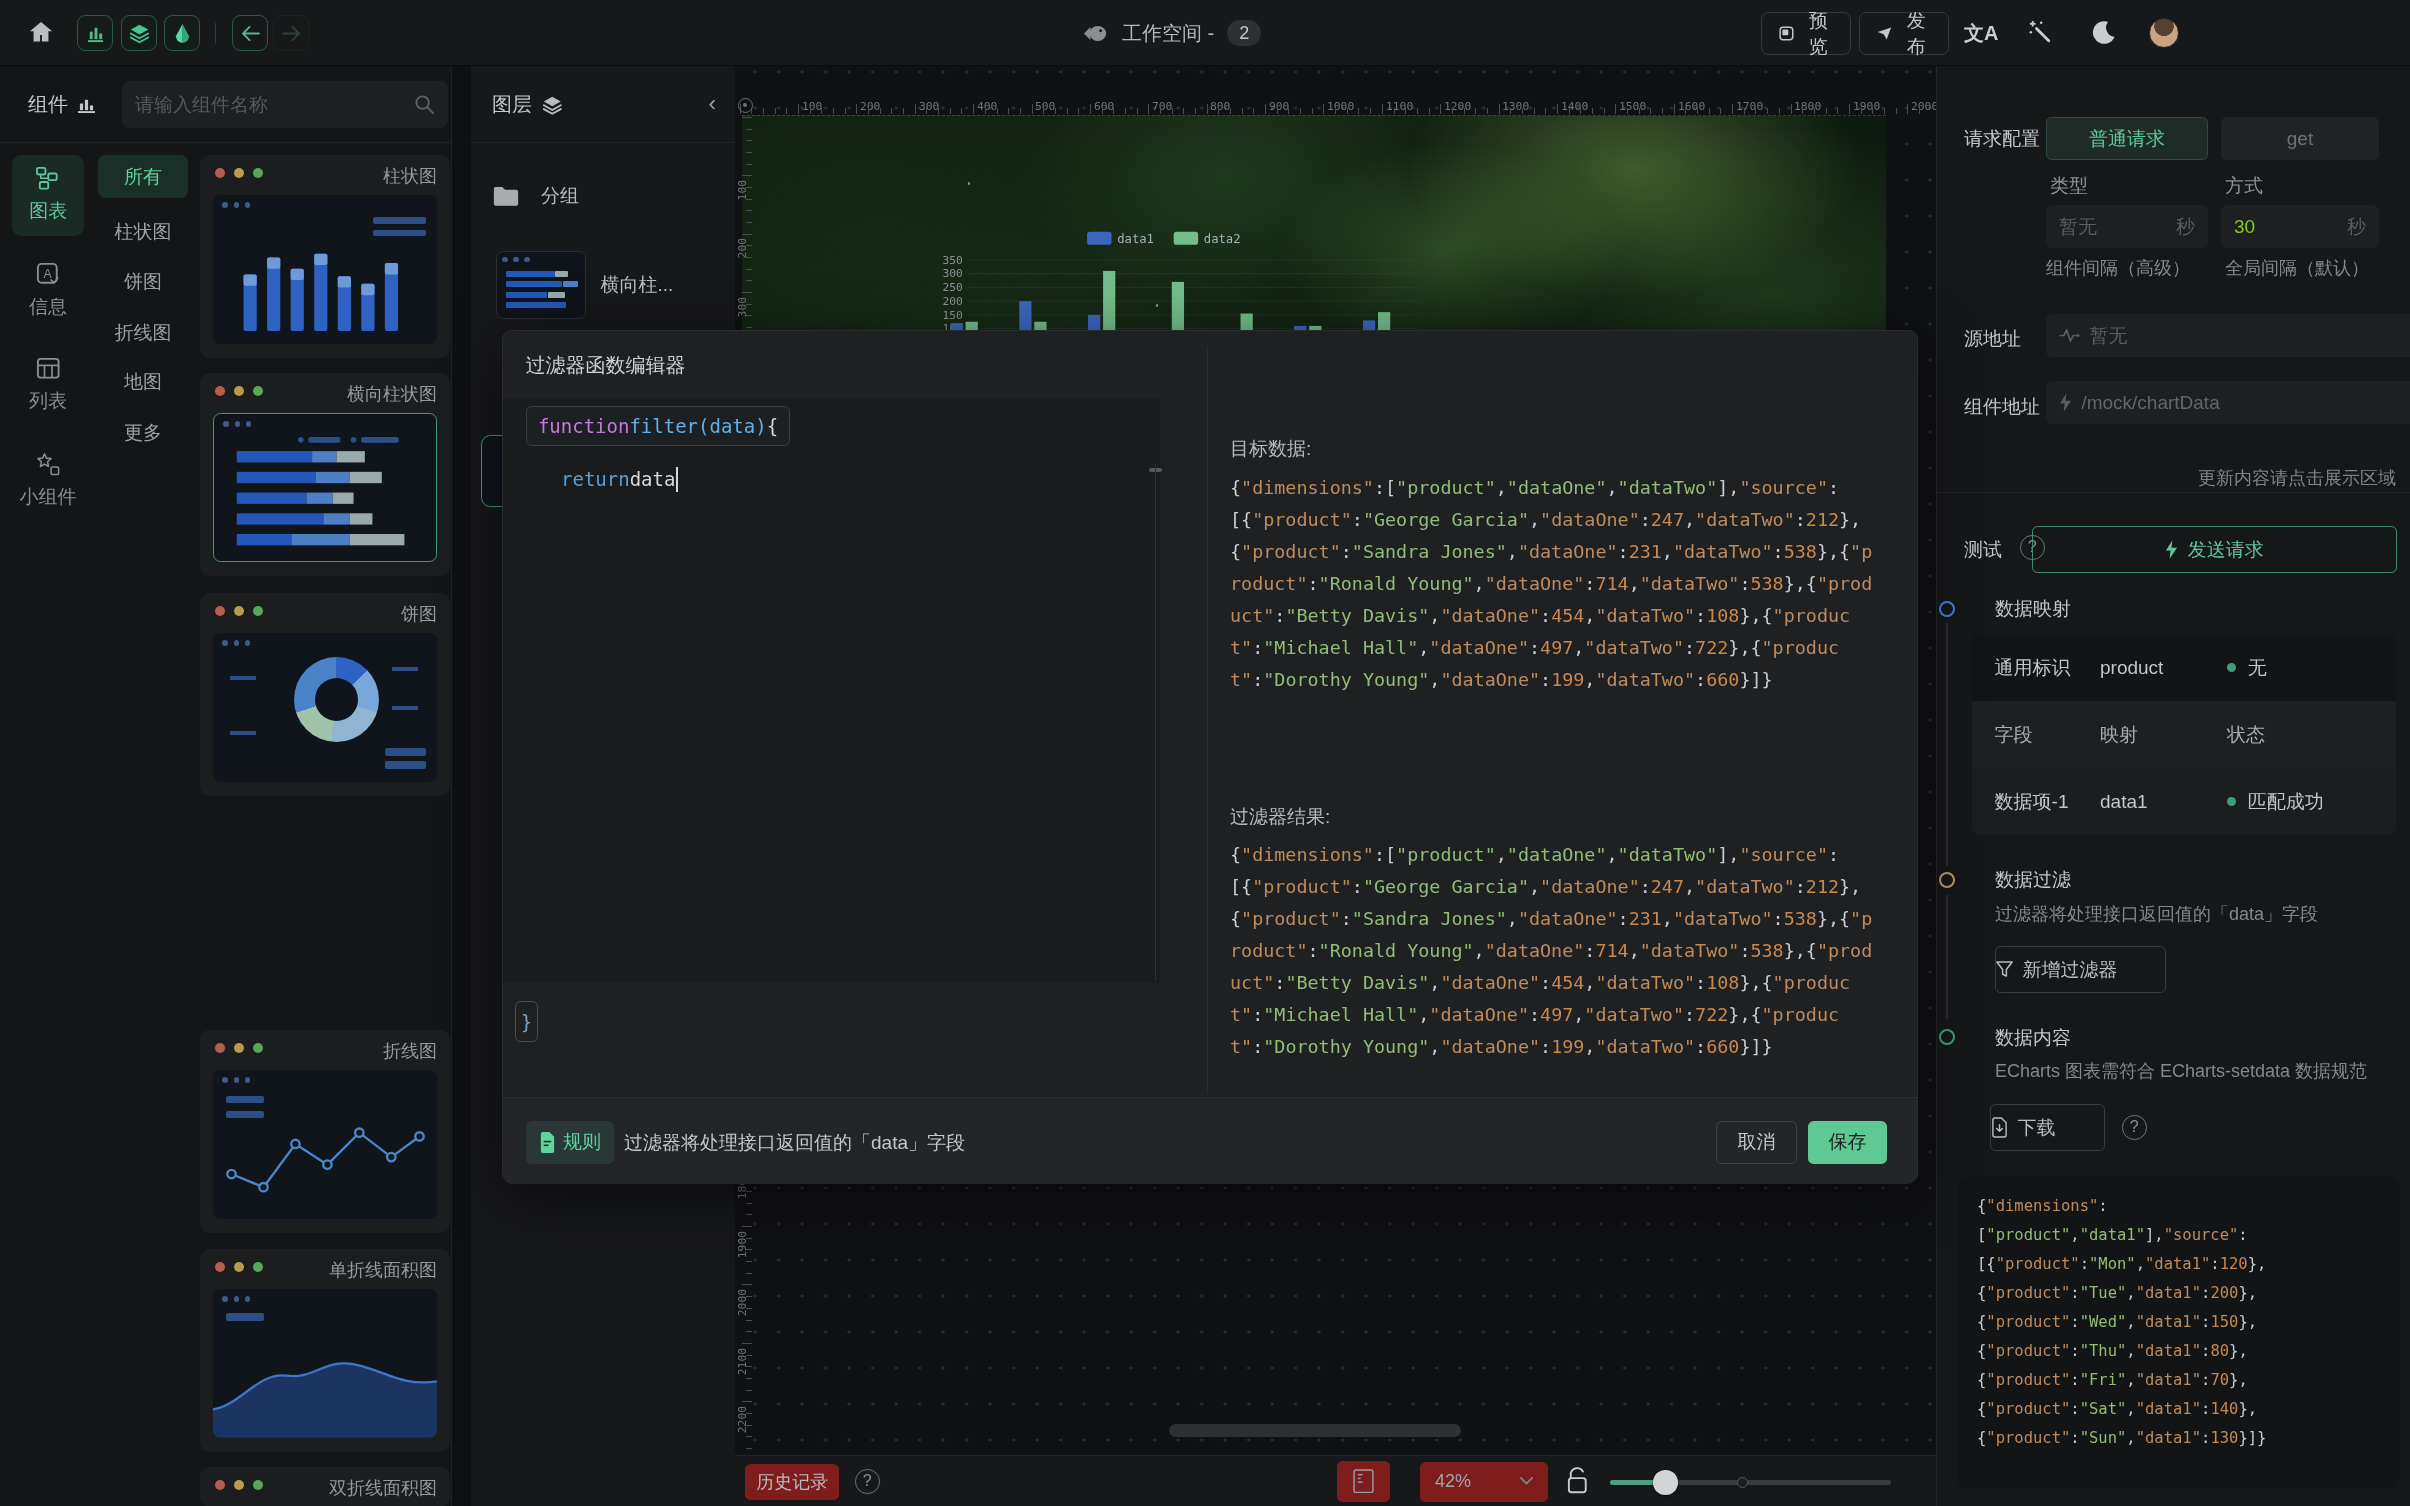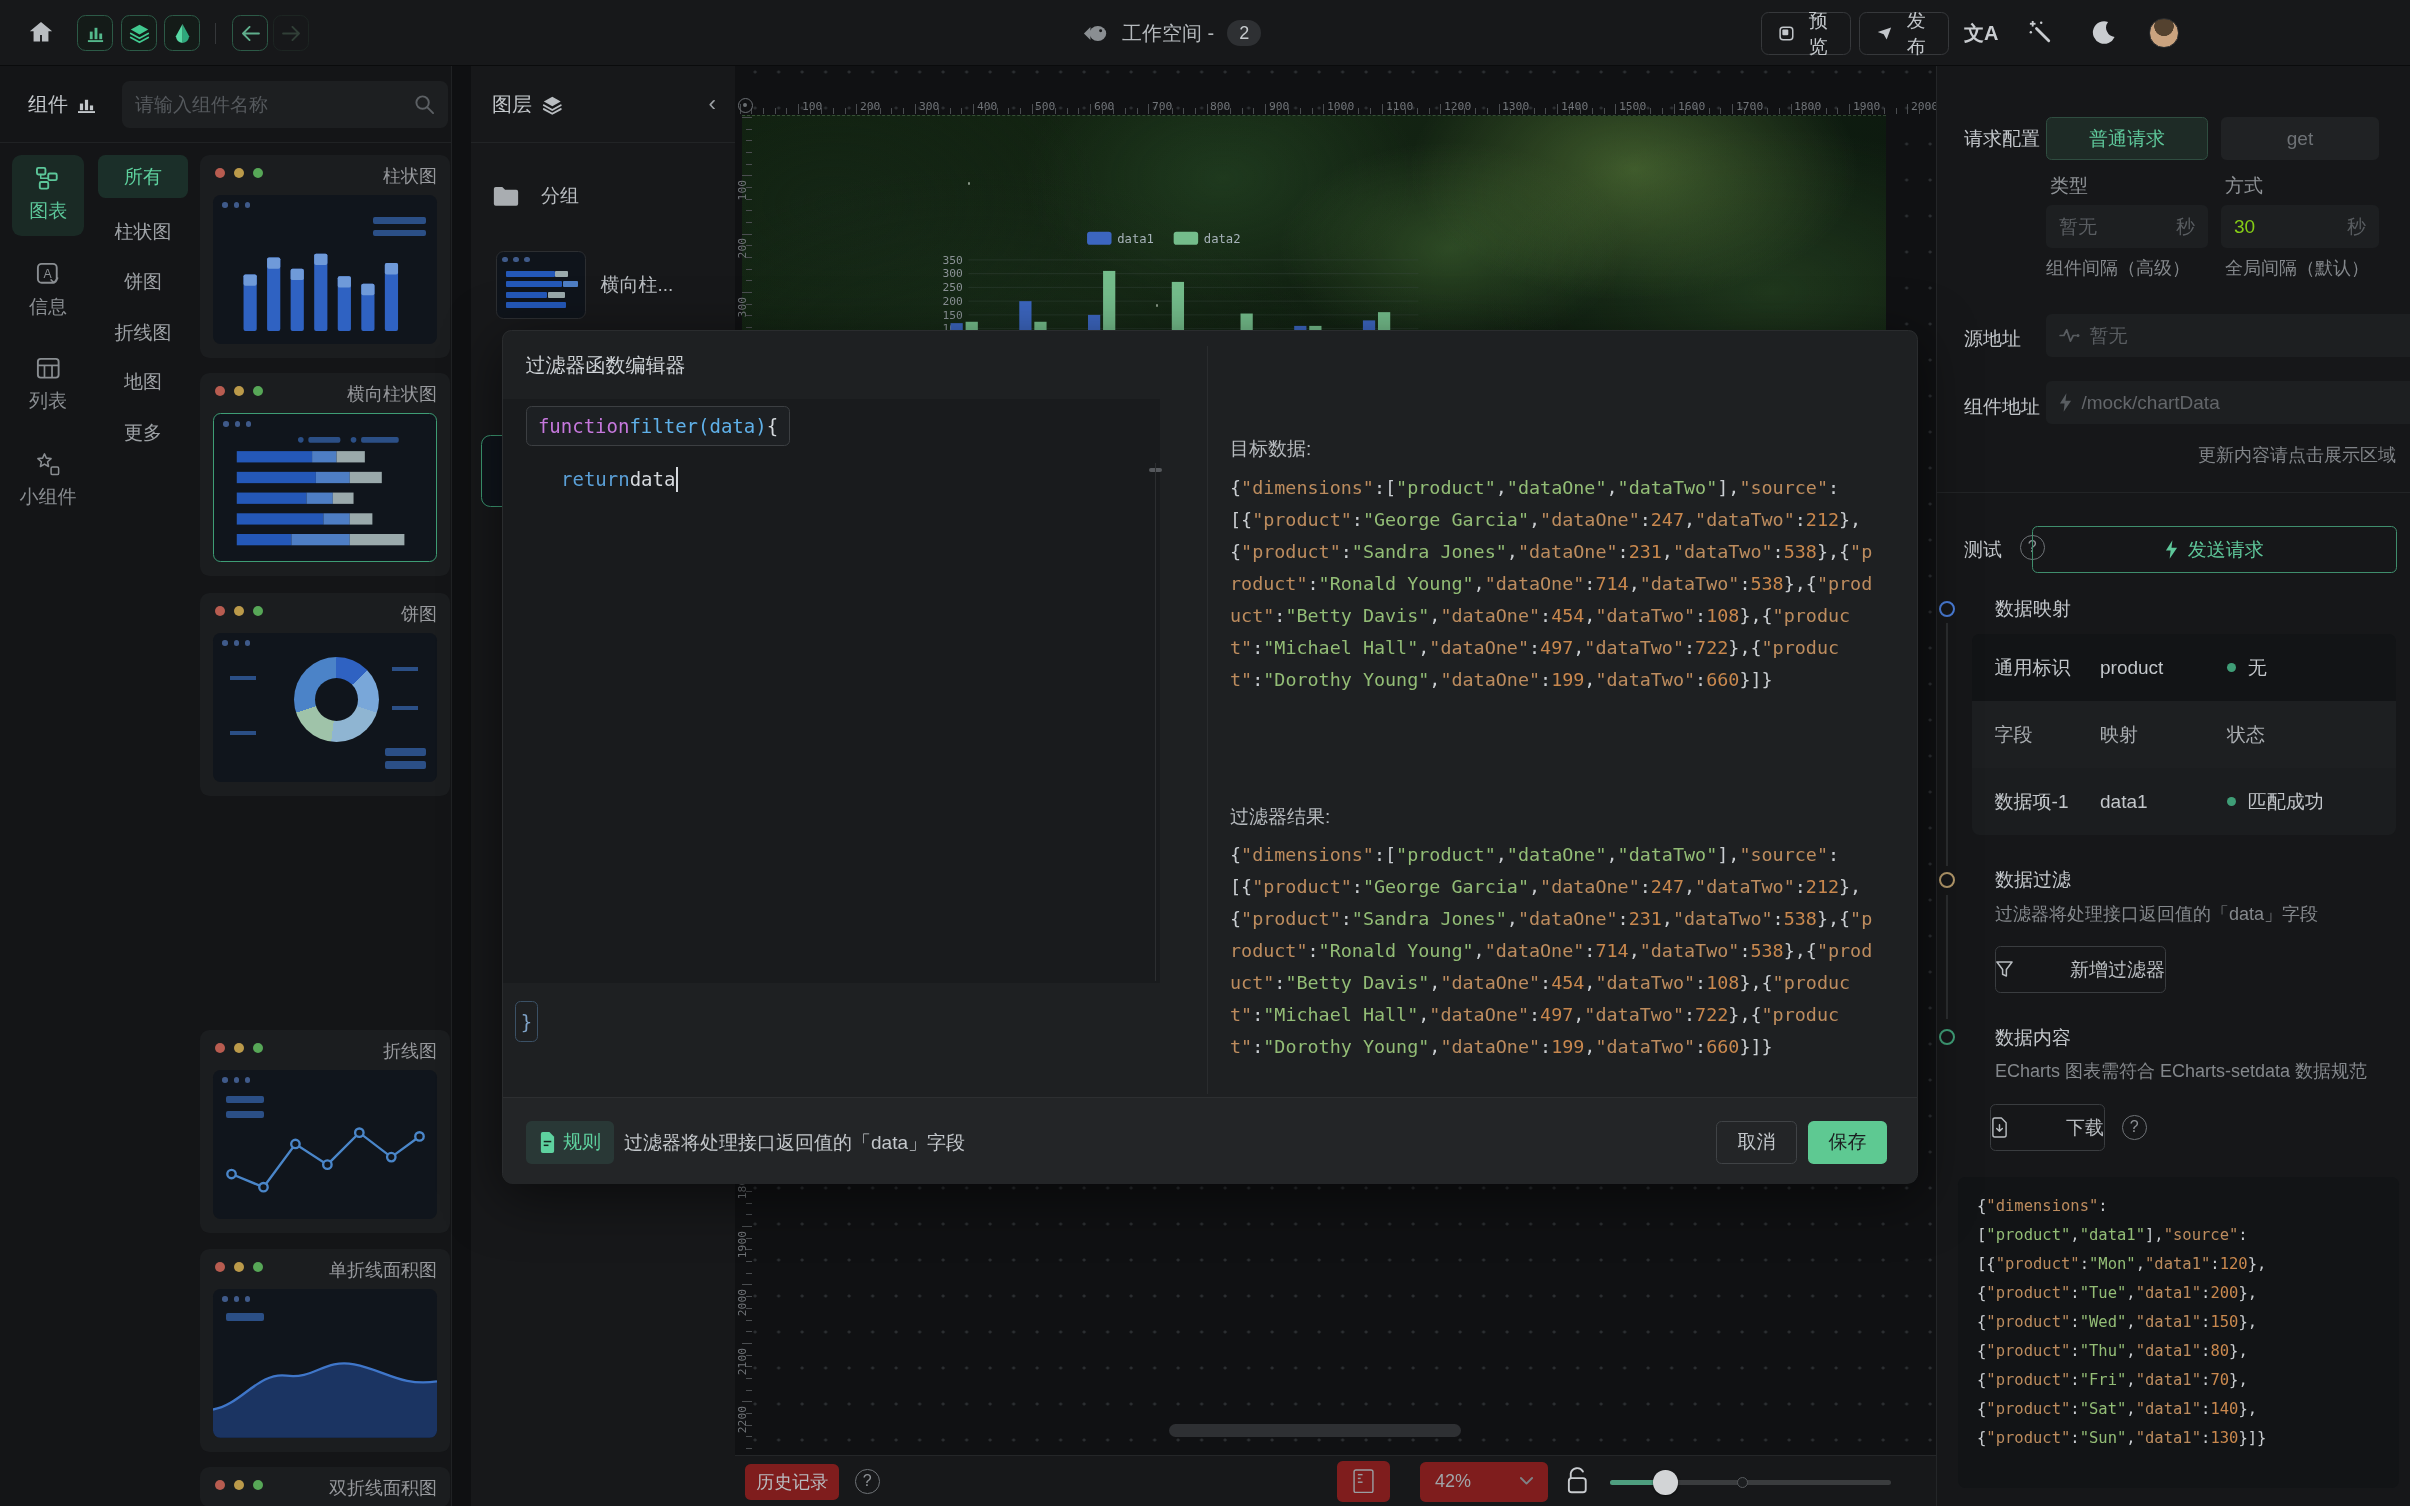--- a/index.html
+++ b/index.html
@@ -102,21 +102,21 @@
   .footer-text{position:absolute;left:121px;top:32px;font-size:19px;color:#c3c7cb;}
   .btn-cancel{position:absolute;left:1213px;top:22.6px;width:81px;height:43px;border:0.9px solid #404346;border-radius:5.6px;color:#c3c7cb;font-size:19px;display:flex;align-items:center;justify-content:center;background:transparent;}
   .btn-save{position:absolute;left:1305px;top:22.6px;width:79px;height:43px;background:#5ec992;border-radius:5.6px;color:#1b1d1f;font-size:19px;display:flex;align-items:center;justify-content:center;border:none;}
   
   .rpanel{position:absolute;left:1936px;top:66px;width:475px;height:1441px;background:#161719;border-left:0.9px solid #242628;z-index:15;font-size:19px;}
   .rp-label{position:absolute;color:#c3c7cb;}
   .rp-sub{position:absolute;color:#84888c;font-size:18px;}
   .sel-green{position:absolute;left:109px;top:51px;width:162px;height:43px;background:#1e2b26;border:0.9px solid #2f4d40;border-radius:5.6px;color:#5ec79a;display:flex;align-items:center;justify-content:center;}
   .sel-gray{position:absolute;left:284px;top:51px;width:158px;height:43px;background:#202224;border-radius:5.6px;color:#6e7276;display:flex;align-items:center;justify-content:center;}
   .rp-input{position:absolute;height:43px;background:#1d1f21;border-radius:5.6px;display:flex;align-items:center;padding:0 13px;color:#595d61;}
-  .rp-btn{position:absolute;border:0.9px solid #3a3d40;border-radius:5.6px;display:flex;align-items:center;justify-content:space-between;gap:9.4px;color:#b9bdc1;background:transparent;}
+  .rp-btn{position:absolute;border:0.9px solid #3a3d40;border-radius:5.6px;display:flex;align-items:center;justify-content:flex-start;gap:9.4px;color:#b9bdc1;background:transparent;}
   .send-btn{position:absolute;left:95px;top:460px;width:365px;height:47px;border:0.9px solid #3f8e6d;border-radius:5.6px;display:flex;align-items:center;justify-content:center;gap:9.4px;color:#5ec79a;background:transparent;font-size:19px;}
   .tl-circle{position:absolute;left:1.9px;width:16px;height:16px;border-radius:50%;border:2.4px solid;background:transparent;}
   .tl-line{position:absolute;left:9.4px;width:1.4px;background:#2c2e30;}
   .map-table{position:absolute;left:35px;top:568px;width:424px;border-radius:7.5px;overflow:hidden;font-size:19px;}
   .mt-row{display:flex;height:67px;align-items:center;}
   .mt-row.h{background:#1d1f21;color:#a9adb1;}
   .mt-row.r1{background:#121416;}
   .mt-row.r2{background:#1b1d1f;}
   .mt-c1{width:128px;padding-left:22.6px;} .mt-c2{width:127px;} .mt-c3{flex:1;display:flex;align-items:center;gap:11.3px;}
   .gdot{width:9.4px;height:9.4px;border-radius:50%;background:#3f9e77;}
@@ -865,21 +865,21 @@
         </svg>
       <span>暂无</span>
     </div>
     <div class="rp-label" style="left:27px;top:328px">组件地址</div>
     <div class="rp-input" style="left:109px;top:315px;width:380px;gap:9.4px">
       <svg width="13" height="19" viewBox="0 0 14 20">
           <path d="M8 0 L1 11 h5 L5 20 L13 8 H7 Z" fill="#595d61"></path>
         </svg>
       <span style="color:#63666a">/mock/chartData</span>
     </div>
-    <div class="rp-sub" style="right:15px;top:377px;left:auto;position:absolute;font-size:18px;color:#808488">更新内容请点击展示区域</div>
+    <div class="rp-sub" style="right:15px;top:400px;left:auto;position:absolute;font-size:18px;color:#808488">更新内容请点击展示区域</div>
 
     <div style="position:absolute;left:0;top:426px;width:475px;height:0.9px;background:#222426"></div>
 
     <div class="rp-label" style="left:27px;top:471px">测试</div>
     <div class="qcircle abs" style="left:83px;top:469px">?</div>
     <button class="send-btn">
       <svg width="13" height="19" viewBox="0 0 14 20">
           <path d="M8 0 L1 11 h5 L5 20 L13 8 H7 Z" fill="#5ec79a"></path>
         </svg>
       <span>发送请求</span>

